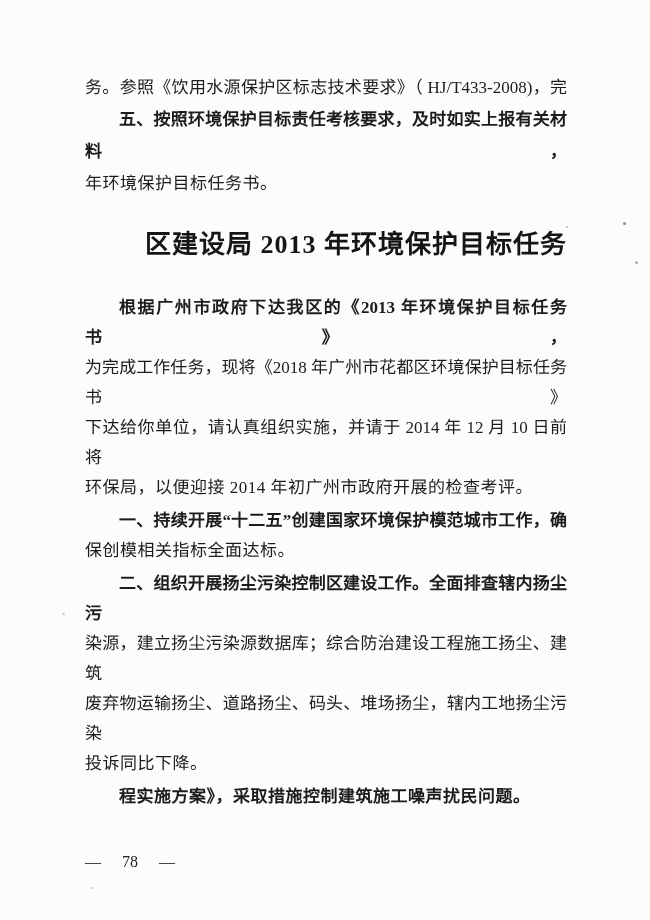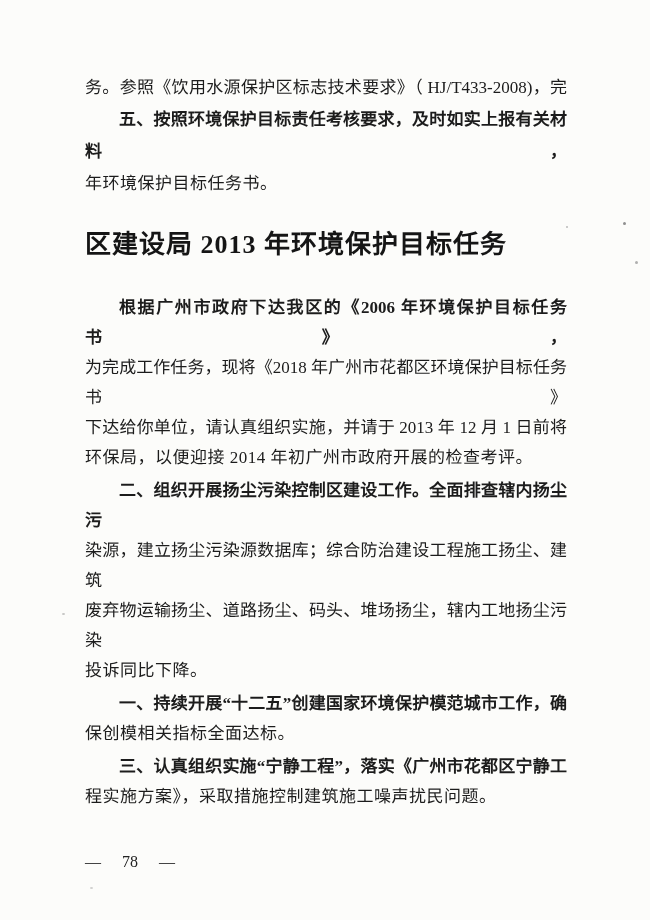--- a/index.html
+++ b/index.html
@@ -46,21 +46,21 @@
     white-space: normal;
     text-align: justify;
     text-align-last: justify;
     text-justify: inter-character;
     letter-spacing: 0;
   }
   .doc-title {
     margin-top: 27px;
     font-size: 26px;
     font-weight: bold;
-    text-align: left;
+    text-align: right;
     letter-spacing: 1px;
     line-height: 36px;
     color: #151515;
   }
   .body-text { margin-top: 30px; }
   .page-footer {
     position: absolute;
     left: 85px;
     top: 853px;
     font-size: 16px;
@@ -96,37 +96,36 @@
         <div class="para indent">
           <div class="line fill">五、按照环境保护目标责任考核要求，及时如实上报有关材料，</div>
           <div class="line">年环境保护目标任务书。</div>
         </div>
       </div>
 
     <h1 class="doc-title">区建设局 2013 年环境保护目标任务</h1>
 
     <div class="body-text">
         <div class="para indent">
-          <div class="line fill">根据广州市政府下达我区的《2006 年环境保护目标任务书》，</div>
+          <div class="line fill">根据广州市政府下达我区的《2013 年环境保护目标任务书》，</div>
           <div class="line fill">为完成工作任务，现将《2018 年广州市花都区环境保护目标任务书》</div>
-          <div class="line fill">下达给你单位，请认真组织实施，并请于 2013 年 12 月 1 日前将</div>
+          <div class="line fill">下达给你单位，请认真组织实施，并请于 2014 年 12 月 10 日前将</div>
           <div class="line">环保局，以便迎接 2014 年初广州市政府开展的检查考评。</div>
+        </div>
+        <div class="para indent">
+          <div class="line fill">一、持续开展“十二五”创建国家环境保护模范城市工作，确</div>
+          <div class="line">保创模相关指标全面达标。</div>
         </div>
         <div class="para indent">
           <div class="line fill">二、组织开展扬尘污染控制区建设工作。全面排查辖内扬尘污</div>
           <div class="line fill">染源，建立扬尘污染源数据库；综合防治建设工程施工扬尘、建筑</div>
           <div class="line fill">废弃物运输扬尘、道路扬尘、码头、堆场扬尘，辖内工地扬尘污染</div>
           <div class="line">投诉同比下降。</div>
         </div>
         <div class="para indent">
-          <div class="line fill">一、持续开展“十二五”创建国家环境保护模范城市工作，确</div>
-          <div class="line">保创模相关指标全面达标。</div>
-        </div>
-        <div class="para indent">
-          <div class="line fill">三、认真组织实施“宁静工程”，落实《广州市花都区宁静工</div>
           <div class="line">程实施方案》，采取措施控制建筑施工噪声扰民问题。</div>
         </div>
       </div>
 
   </div>
 
   <div class="page-footer">
     <span class="dash">—</span>
     <span class="num">78</span>
     <span class="dash">—</span>

